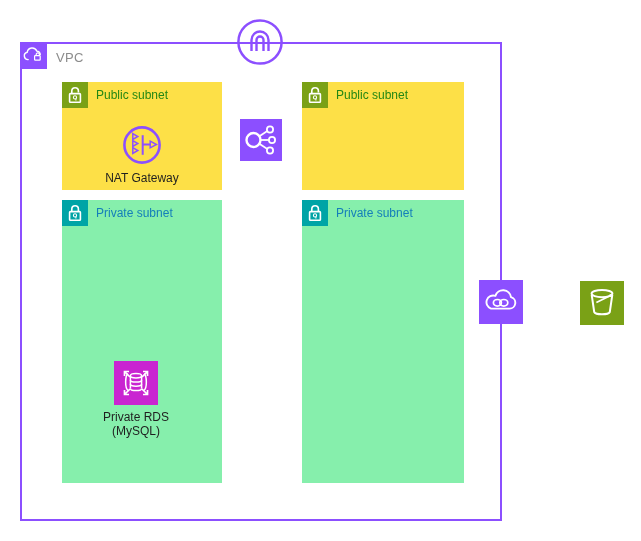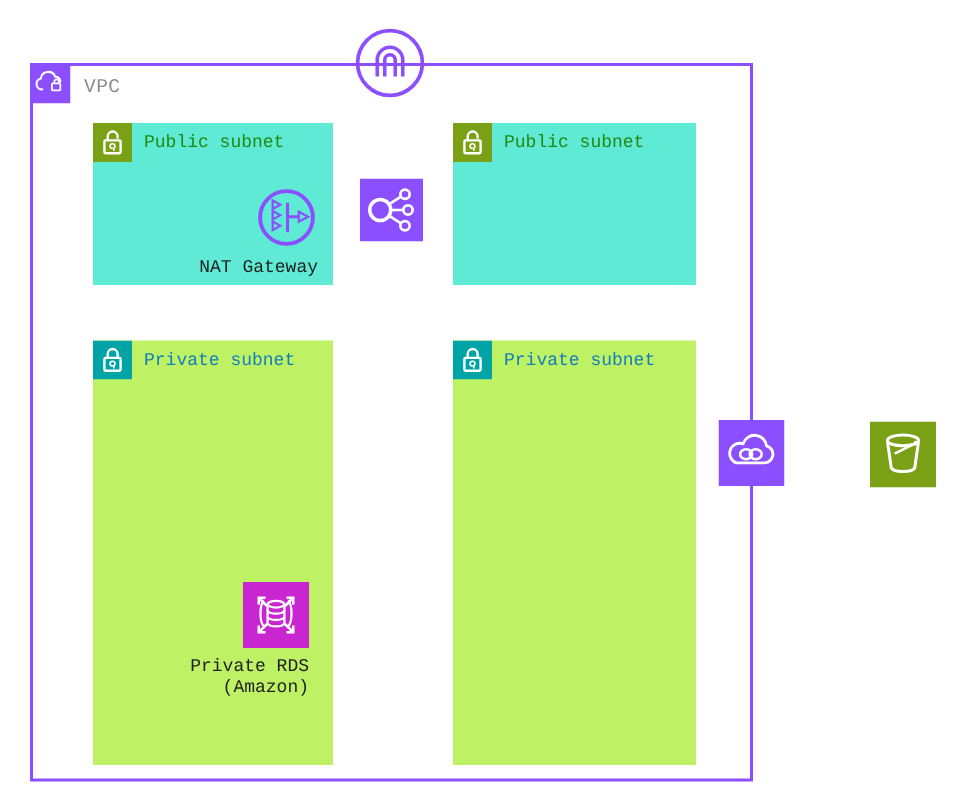--- a/index.html
+++ b/index.html
@@ -5,39 +5,39 @@
   html,body{margin:0;padding:0;}
   body{
     width:641px;height:541px;background:#ffffff;position:relative;
     font-family:"Liberation Sans", sans-serif;overflow:hidden;
     -webkit-font-smoothing:antialiased;
   }
   .abs{position:absolute;}
   
   .vpc-box{
     position:absolute;left:20px;top:42px;width:478px;height:475px;
-    border:2px solid #8C4FFF;box-sizing:content-box;background:transparent;font-family:Liberation Mono, monospace;
+    border:2px solid #8C4FFF;box-sizing:content-box;background:transparent;
   }
   .vpc-corner-icon{position:absolute;left:-2px;top:-2px;width:27px;height:27px;}
   .vpc-label{
     position:absolute;left:34px;top:0;height:27px;line-height:27px;
     font-size:13px;color:#8C8C8C;letter-spacing:.3px;
   }
   
   .subnet{position:absolute;}
-  .subnet.public{background:#5eead4;}
-  .subnet.private{background:#bef264;margin-top:27px;}
+  .subnet.public{background:#fde047;}
+  .subnet.private{background:#86efac;}
   .subnet-lock{position:absolute;left:0;top:0;width:26px;height:26px;}
   .subnet-label{
     position:absolute;left:34px;top:0;height:26px;line-height:26px;font-size:12px;
   }
   .subnet.public .subnet-label{color:#248814;}
   .subnet.private .subnet-label{color:#147EBA;}
   
-  .node{position:absolute;display:flex;flex-direction:column;align-items:flex-end;}
+  .node{position:absolute;display:flex;flex-direction:column;align-items:center;}
   .node .caption{
     margin-top:5px;font-size:12px;line-height:14px;color:#1F1F1F;text-align:center;
     white-space:nowrap;
   }
   .icon-sq{display:block;}
 </style>
 </head>
 <body>
 
 <div class="vpc-box">
@@ -113,21 +113,21 @@
           <ellipse cx="22" cy="14.8" rx="5.6" ry="2.2"></ellipse>
           <path d="M16.4 14.8 V27.4 M27.6 14.8 V27.4"></path>
           <path d="M16.4 18.9 a5.6 2.2 0 0 0 11.2 0"></path>
           <path d="M16.4 23.1 a5.6 2.2 0 0 0 11.2 0"></path>
           <path d="M16.4 27.4 a5.6 2.2 0 0 0 11.2 0"></path>
           <path d="M13.9 12.6 C10.9 15.2 10.9 26.8 13.9 29.4"></path>
           <path d="M30.1 12.6 C33.1 15.2 33.1 26.8 30.1 29.4"></path>
         </g>
       </svg>
       <div class="caption">Private RDS</div>
-      <div class="caption" style="margin-top:0;">(Amazon)</div>
+      <div class="caption" style="margin-top:0;">(MySQL)</div>
     </div>
   </div>
 
   <div class="subnet private" style="left:280px;top:156px;width:162px;height:283px;">
     <svg class="subnet-lock" viewBox="0 0 26 26">
       <rect width="26" height="26" fill="#00A4A6"></rect>
       <path d="M9.8 11.6 V9 a3.3 3.3 0 0 1 6.6 0 v2.6" fill="none" stroke="#fff" stroke-width="1.6"></path>
       <rect x="7.6" y="11.6" width="10.8" height="8.6" rx="0.8" fill="none" stroke="#fff" stroke-width="1.6"></rect>
       <circle cx="13" cy="15.4" r="1.6" fill="none" stroke="#fff" stroke-width="1.1"></circle>
       <path d="M13.9 16.7 v1.9" stroke="#fff" stroke-width="1.1"></path>

